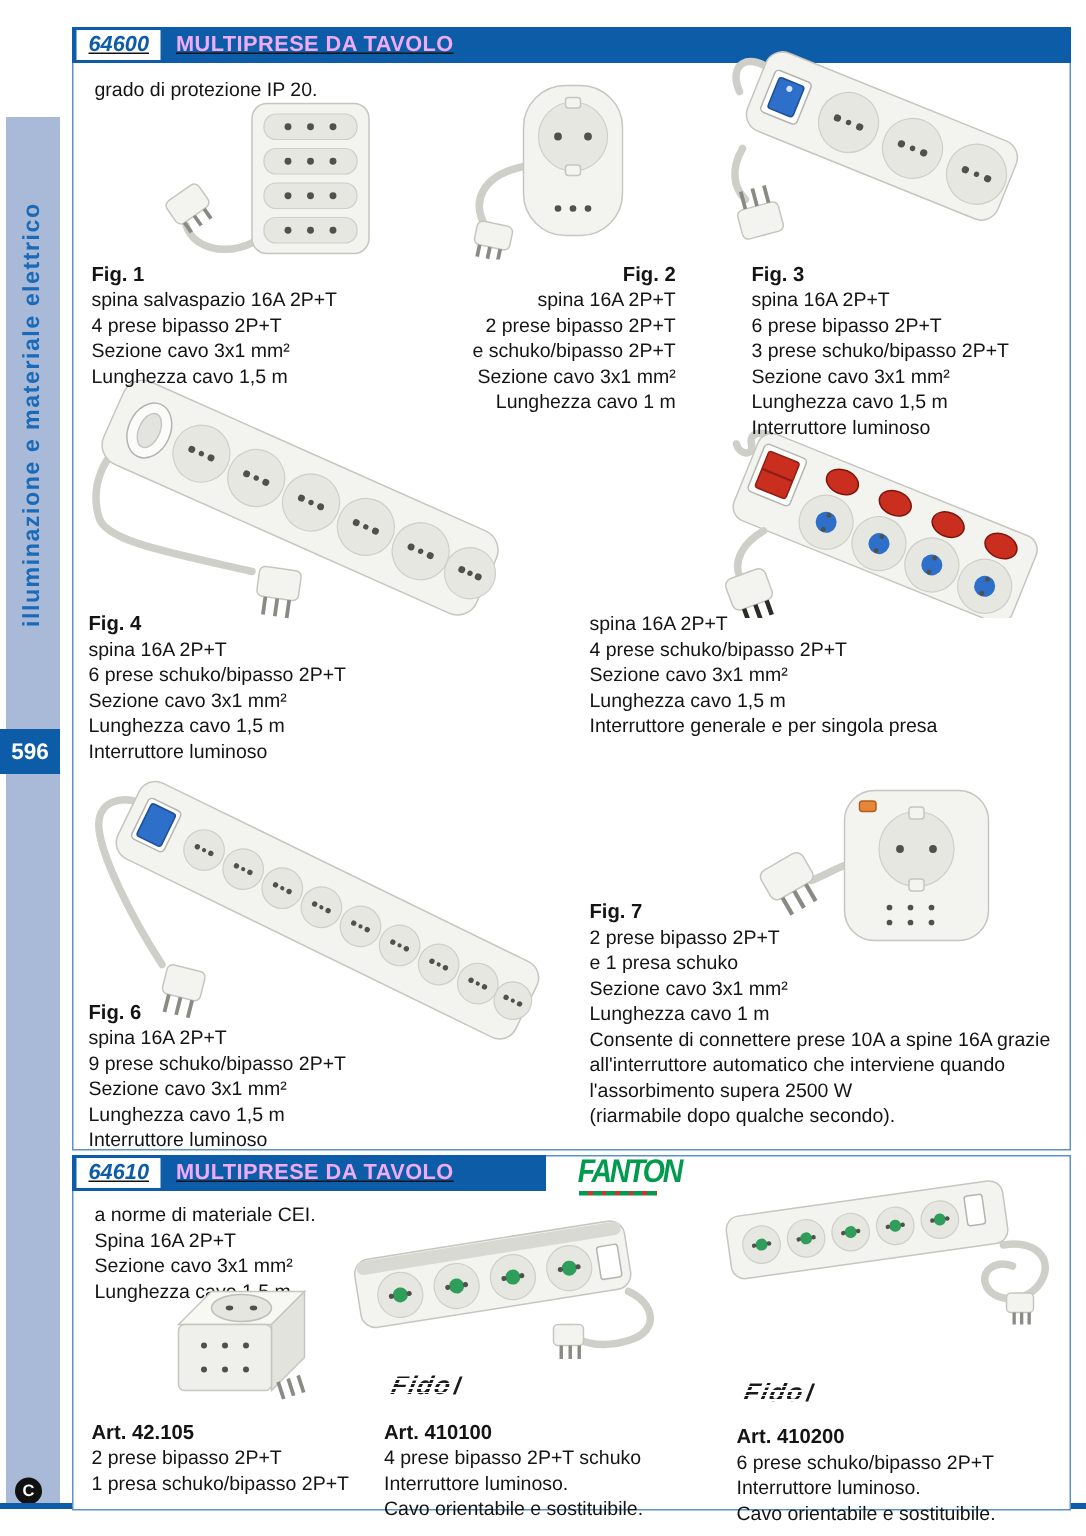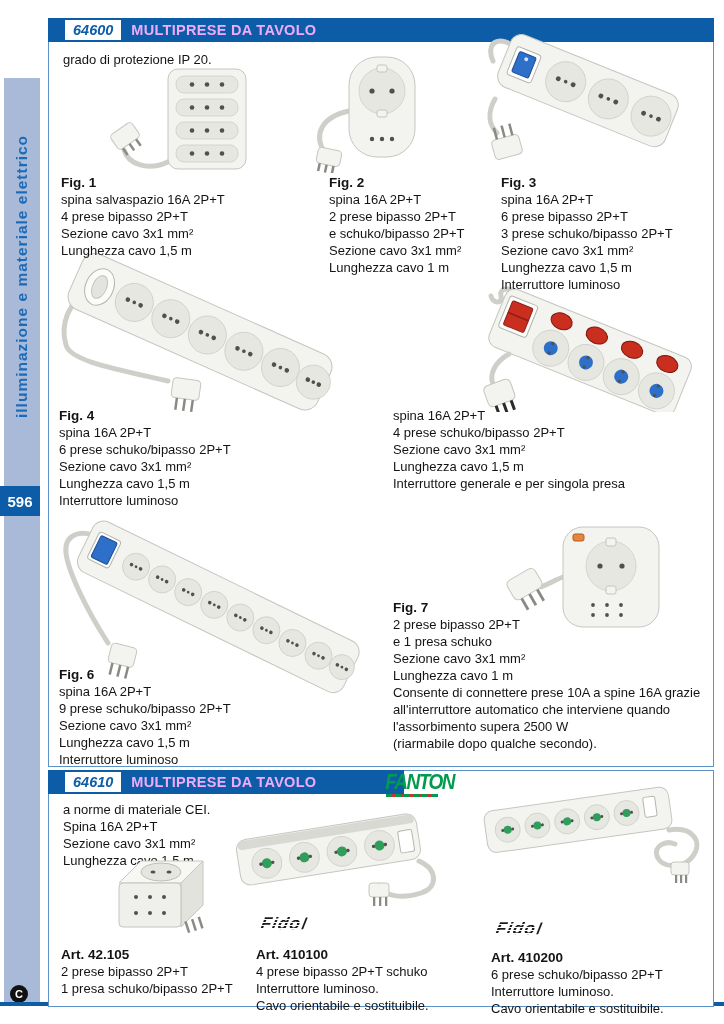--- a/index.html
+++ b/index.html
@@ -24,24 +24,24 @@
     background:#111111; color:#ffffff; font-weight:bold; font-size:11px;
     display:flex; align-items:center; justify-content:center;
   }
   .bottom-rule{position:absolute; left:0; top:1002px; width:724px; height:4px; background:#0d5ca8;}
   
   .box{position:absolute; background:#ffffff; border:1px solid #5d92c9;}
   .box1{left:48px; top:18px; width:664px; height:747px;}
   .box2{left:48px; top:770px; width:664px; height:235px;}
   .bar{
     position:absolute; left:-1px; top:-1px; height:24px; background:#0d5ca8;
-    display:flex; align-items:center; gap:10px; padding-left:17px; box-sizing:border-box;
+    display:flex; align-items:center; gap:10px; padding-left:3px; box-sizing:border-box;text-decoration:underline;
   }
   .bar1{width:666px;}
-  .bar2{width:356px;text-align:center;}
+  .bar2{width:316px;text-align:center;}
   .code{
     background:#ffffff; color:#0d5ca8; font-weight:bold; font-size:14.5px;
     padding:1px 8px; height:18px; line-height:18px; font-style:italic;
   }
   .bar-title{color:#f0abfc; font-weight:bold; font-size:14.5px; letter-spacing:.3px;}
   .intro{position:absolute; font-size:13px; line-height:17px;}
   .figblock{position:absolute; font-size:13px; line-height:17px; white-space:nowrap;}
   .fig-title{font-weight:bold; font-size:13.5px;}
   .art-title{font-weight:bold; font-size:13.5px;}
   .photo{position:absolute;}
@@ -322,21 +322,21 @@
     </div>
 
     <div class="figblock" style="left:12px; top:155px;">
       <div class="fig-title">Fig. 1</div>
       <div>spina salvaspazio 16A 2P+T</div>
       <div>4 prese bipasso 2P+T</div>
       <div>Sezione cavo 3x1 mm²</div>
       <div>Lunghezza cavo 1,5 m</div>
     </div>
 
-    <div class="figblock" style="left:280px; top:155px;">
+    <div class="figblock" style="left:266px; top:155px;text-align:right;">
       <div class="fig-title">Fig. 2</div>
       <div>spina 16A 2P+T</div>
       <div>2 prese bipasso 2P+T</div>
       <div>e schuko/bipasso 2P+T</div>
       <div>Sezione cavo 3x1 mm²</div>
       <div>Lunghezza cavo 1 m</div>
     </div>
 
     <div class="figblock" style="left:452px; top:155px;">
       <div class="fig-title">Fig. 3</div>

